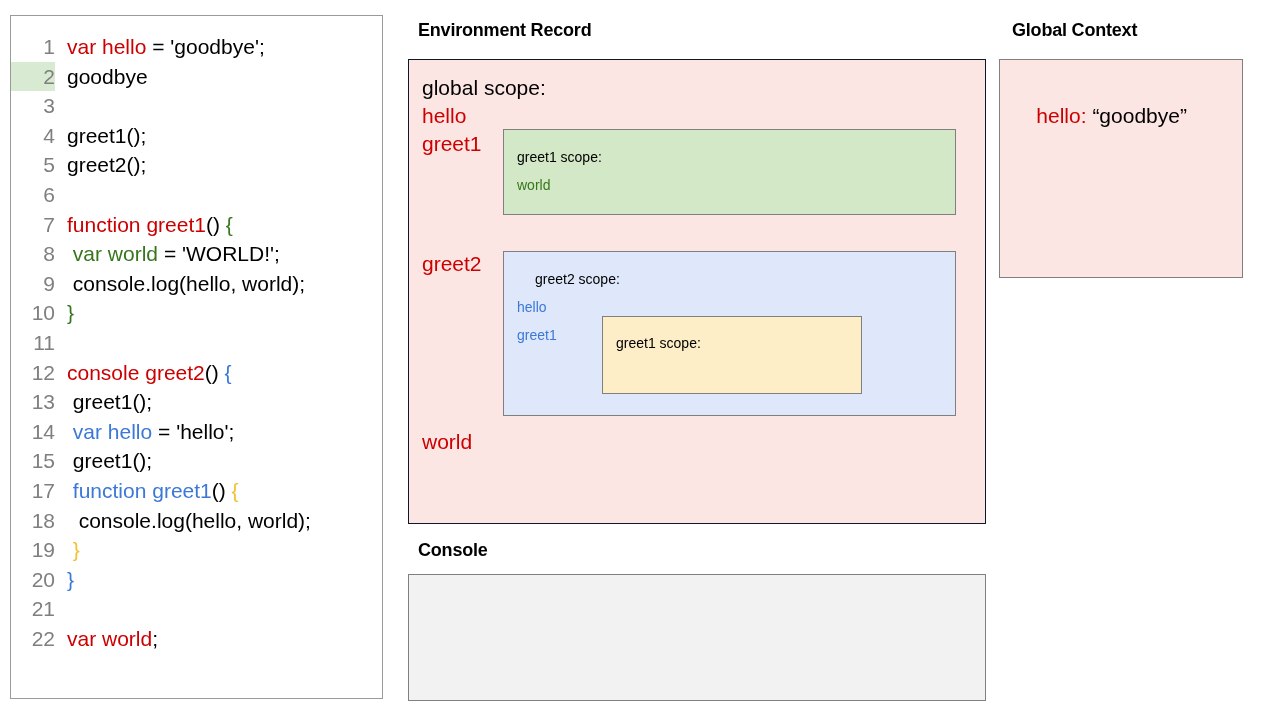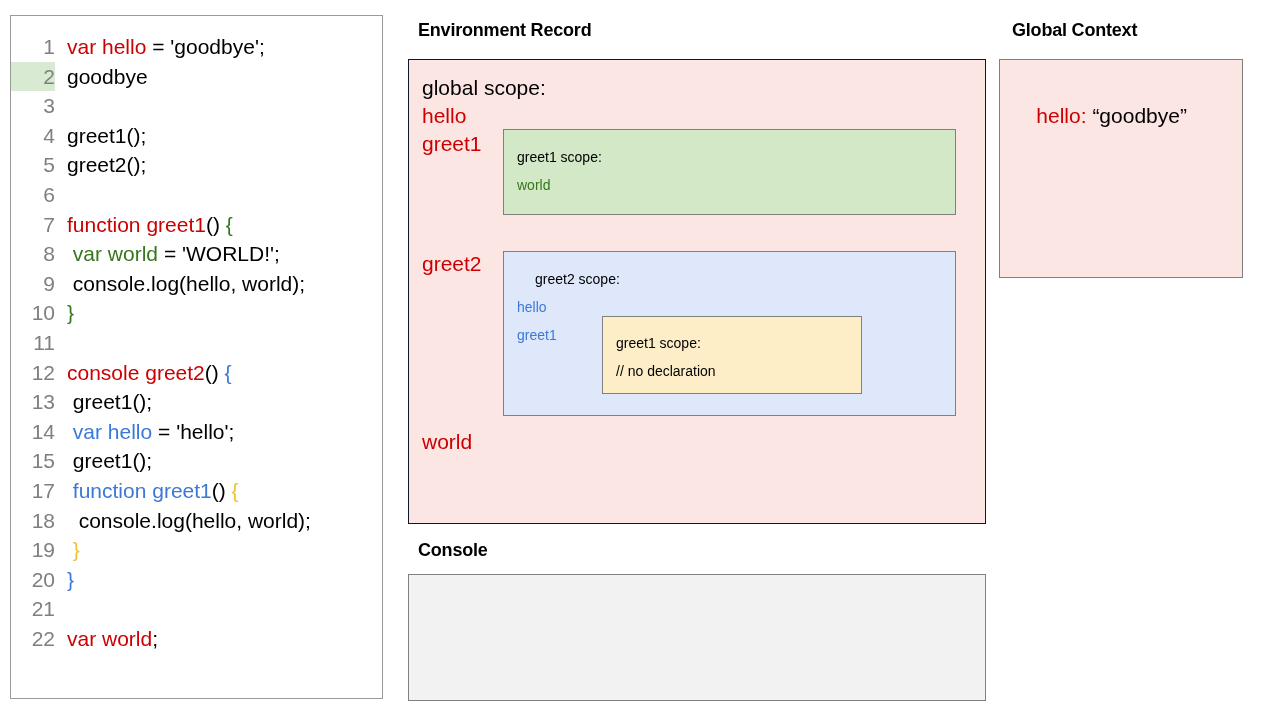--- a/index.html
+++ b/index.html
@@ -233,21 +233,20 @@
     <div class="box-line" id="g1-var">world</div>
   </div>
 
   <div id="greet2-scope">
     <div class="box-line" id="g2-title">greet2 scope:</div>
     <div class="box-line" id="g2-hello">hello</div>
     <div class="box-line" id="g2-greet1">greet1</div>
 
     <div id="greet1-inner-scope">
       <div class="box-line" id="gi-title">greet1 scope:</div>
-      <div class="box-line" id="gi-note">// no declaration</div>
     </div>
   </div>
 </div>
 
 <div class="section-title" id="title-console">Console</div>
 
 <div id="console-box">
   <div id="console-content"></div>
 </div>
 

